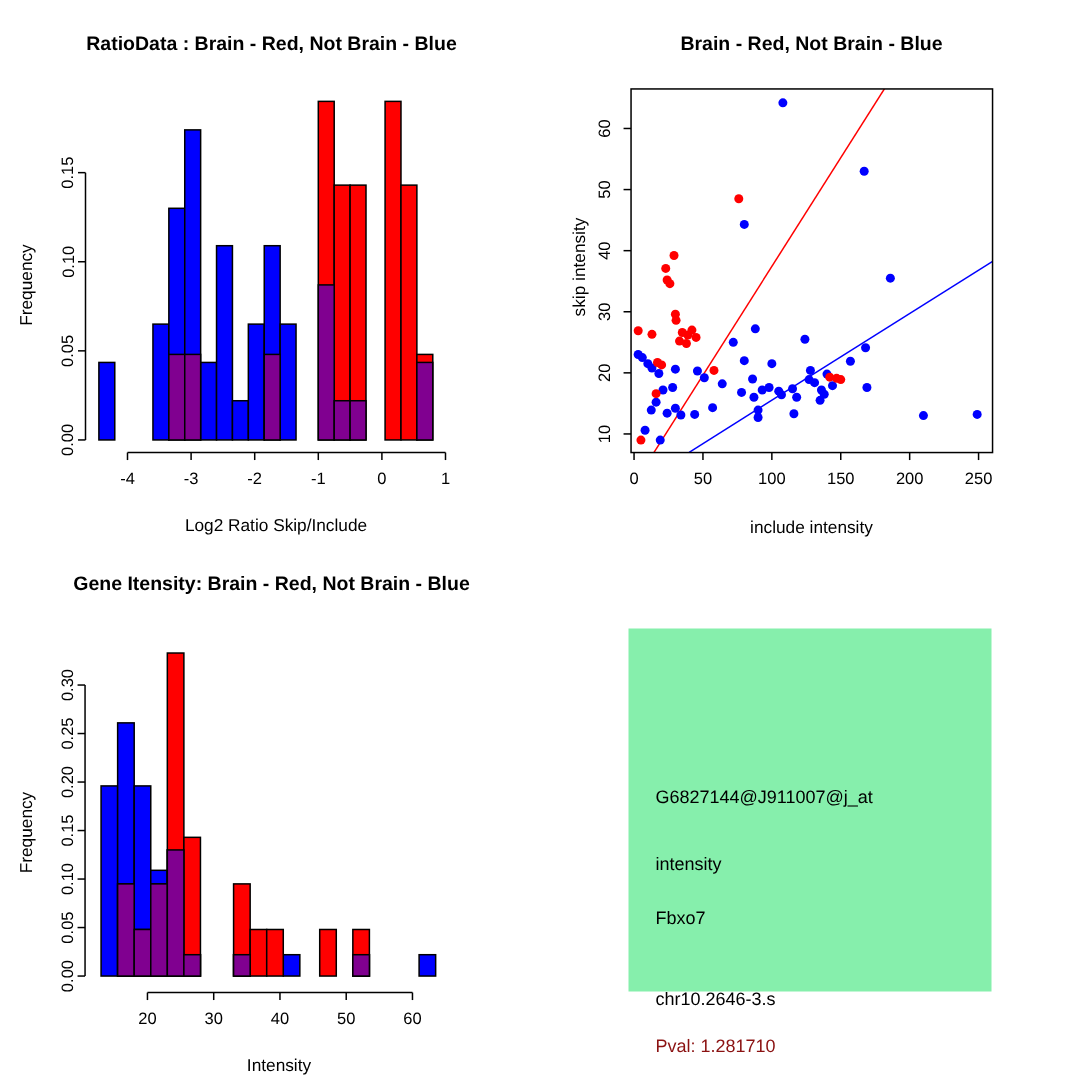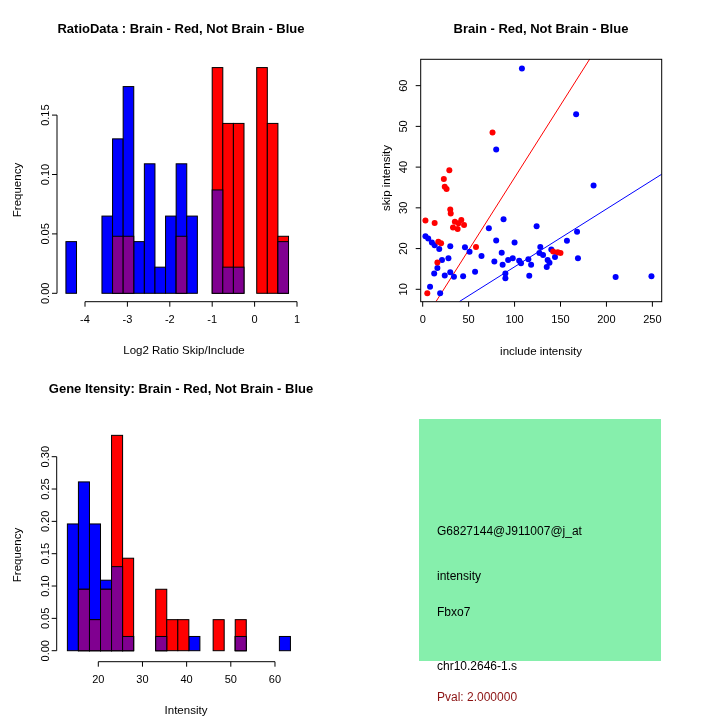--- a/index.html
+++ b/index.html
@@ -259,18 +259,18 @@
       <text class="axlab" x="186" y="354">Intensity</text>
       <text class="axlab" x="21" y="195" transform="rotate(-90 21 195)">Frequency</text>
     </svg>
   </div>
 
   <div class="panel" id="panel-br">
     <div id="info-box" style="background: #86efac; text-align: center;">
       <div class="info-line" style="top:105px">G6827144@J911007@j_at</div>
       <div class="info-line" style="top:150px">intensity</div>
       <div class="info-line" style="top:186px">Fbxo7</div>
-      <div class="info-line" style="top:240px">chr10.2646-1.s</div>
-      <div class="info-line" id="pval-line" style="top: 271px; color: rgb(139, 18, 18);">Pval: 2.000000</div>
+      <div class="info-line" style="top:240px">chr10.2646-3.s</div>
+      <div class="info-line" id="pval-line" style="top: 271px; color: rgb(139, 18, 18);">Pval: 1.281710</div>
     </div>
   </div>
 
 </div>
 
 </body></html>

